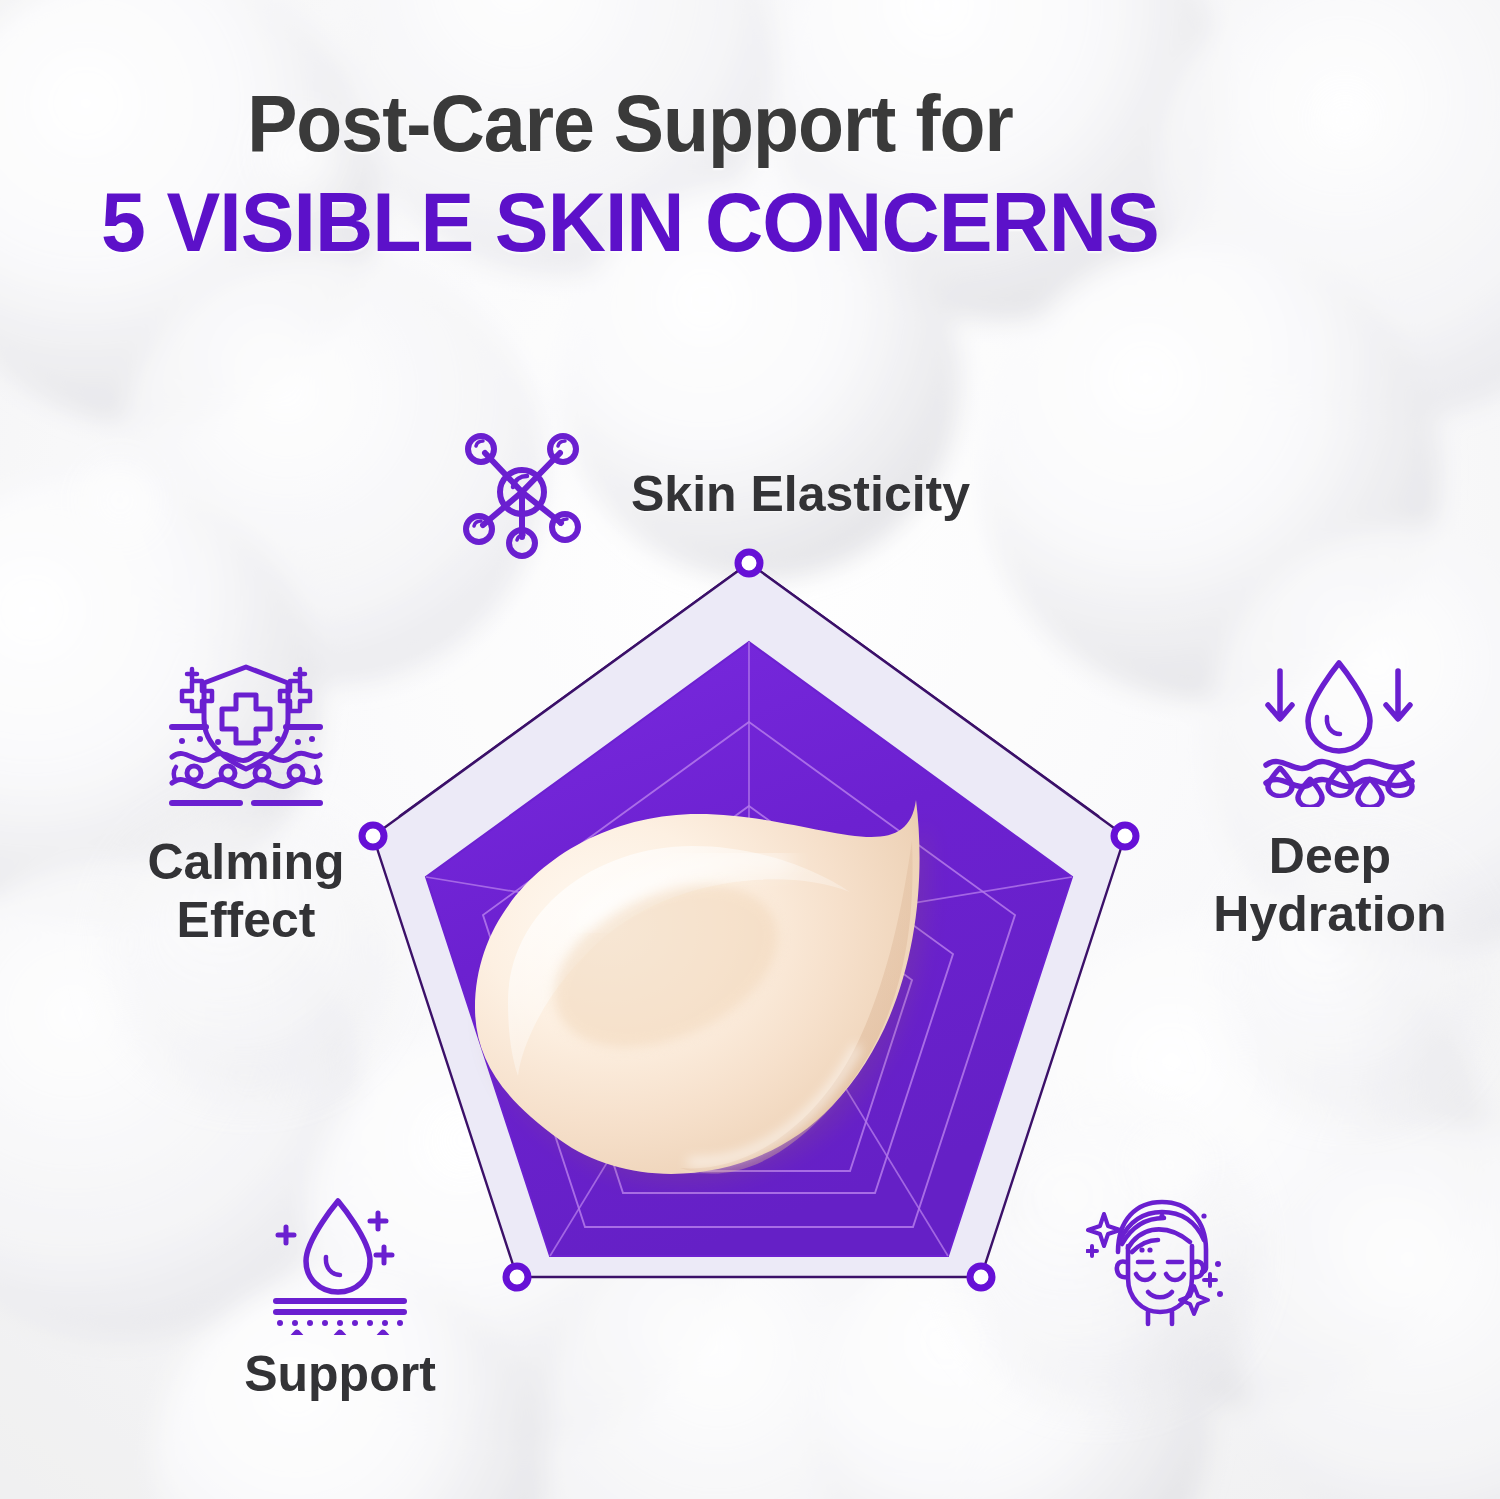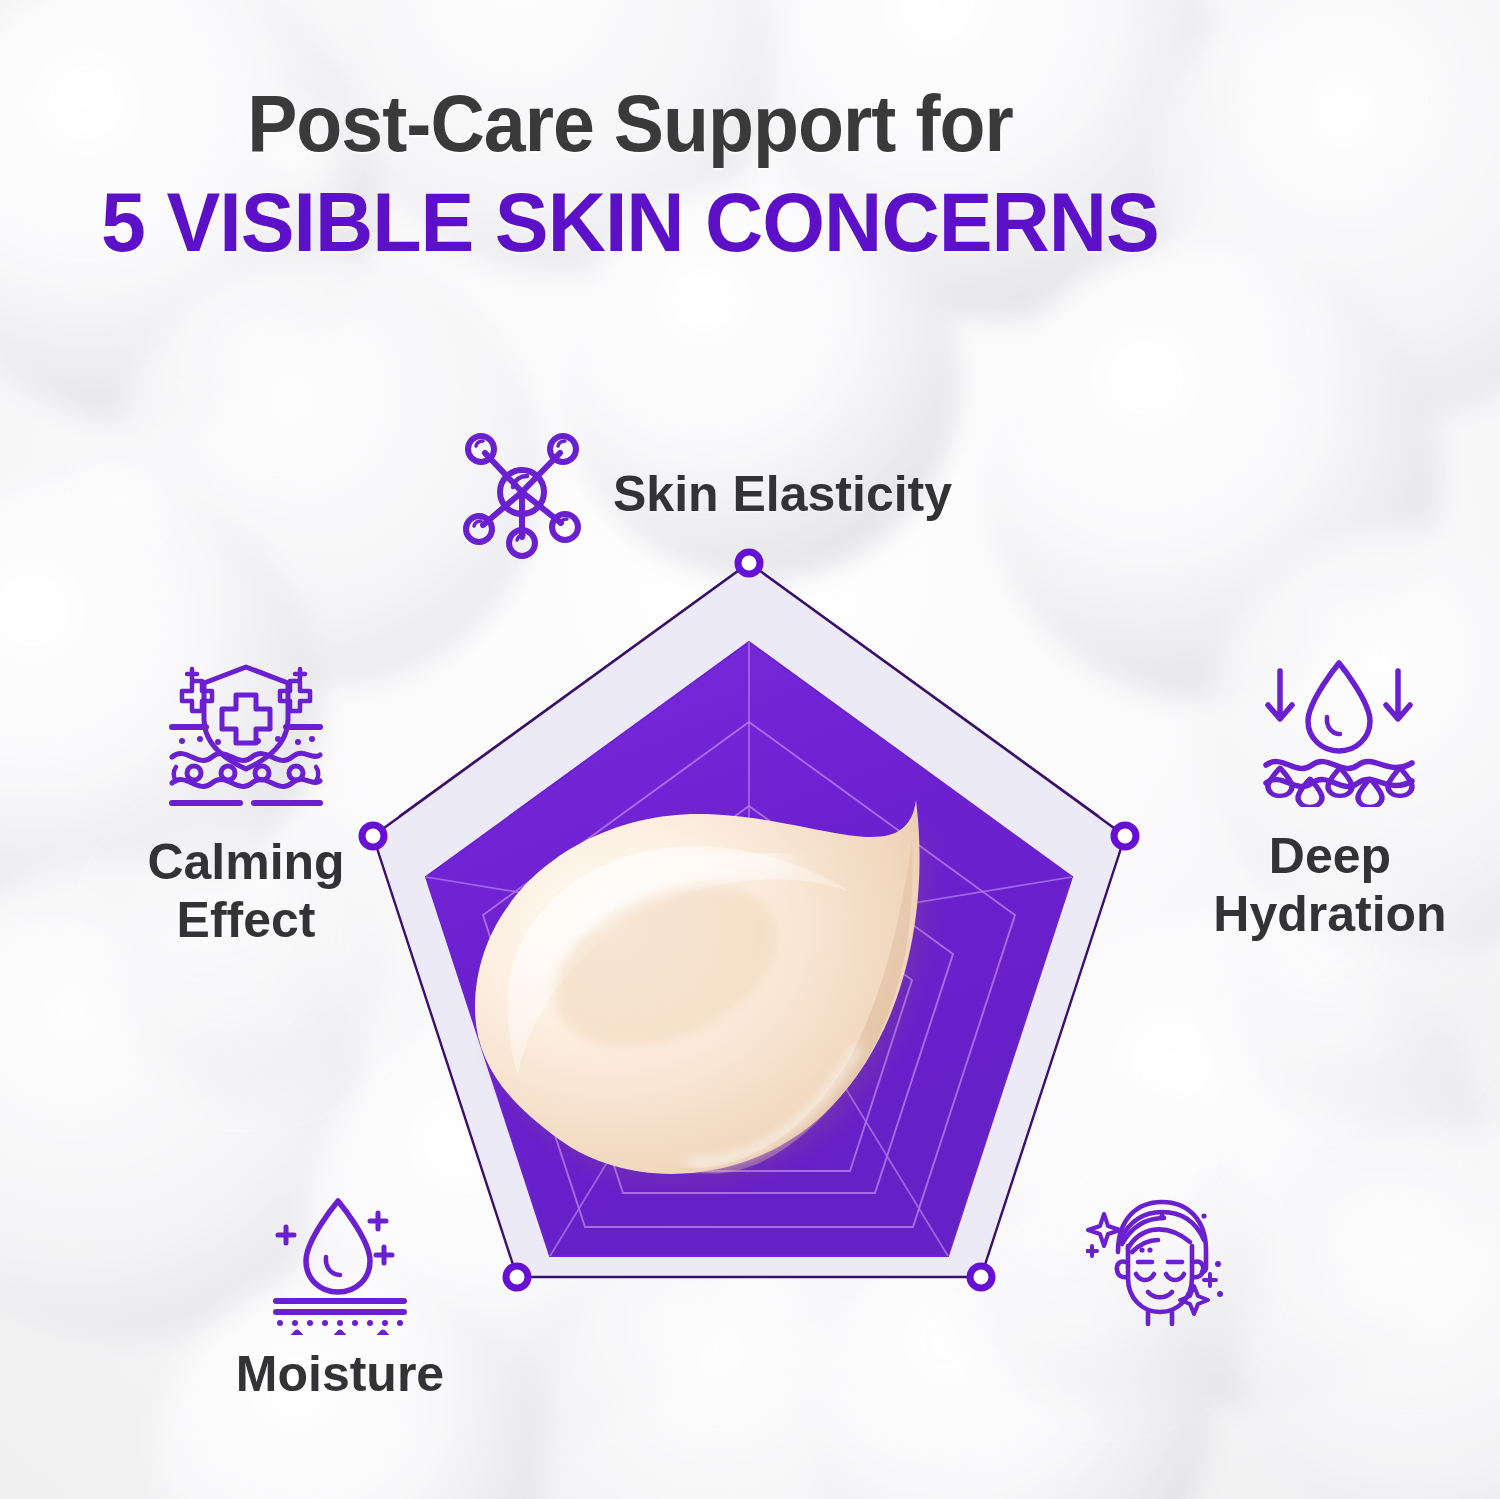--- a/index.html
+++ b/index.html
@@ -82,21 +82,21 @@
     font-weight: bold;
     color: #333336;
     font-size: 50px;
     line-height: 58px;
     white-space: pre-line;
     text-shadow: 0 1px 2px rgba(255,255,255,0.75);
   }
   .feature .icon { display: block; }
 
   
-  #f-elasticity { left: 455px; top: 425px; display: flex; align-items: center; gap: 24px; }
+  #f-elasticity { left: 455px; top: 425px; display: flex; align-items: center; gap: 42px; }
   #f-elasticity .label { font-size: 50px; }
 
   #f-calming { left: 96px; top: 655px; width: 300px; text-align: center; }
   #f-calming .icon { margin: 0 auto; }
   #f-calming .label { margin-top: 14px; text-align: center; }
 
   #f-hydration { left: 1180px; top: 655px; width: 300px; text-align: center; }
   #f-hydration .icon { margin: 0 auto 0 18px; }
   #f-hydration .label { margin-top: 16px; text-align: center; }
 
@@ -402,21 +402,21 @@
               <circle cx="115" cy="128" r="3"></circle>
             <circle cx="130" cy="128" r="3"></circle>
           </g>
 
           <path d="M27,140 C27,140 38,155 38,163 C38,170 33,175 27,175 C21,175 16,170 16,163 C16,155 27,140 27,140 Z" transform="translate(0,-4) scale(1,0.74) translate(0,50)"></path>
           <path d="M70,140 C70,140 81,155 81,163 C81,170 76,175 70,175 C64,175 59,170 59,163 C59,155 70,140 70,140 Z" transform="translate(0,-4) scale(1,0.74) translate(0,50)"></path>
           <path d="M113,140 C113,140 124,155 124,163 C124,170 119,175 113,175 C107,175 102,170 102,163 C102,155 113,140 113,140 Z" transform="translate(0,-4) scale(1,0.74) translate(0,50)"></path>
         </g>
       </svg>
     </span>
-    <div class="label">Moisture</div>
+    <div class="label">Support</div>
   </div>
 
   <div class="feature" id="f-radiance">
     <span class="icon">
       <svg width="148" height="140" viewBox="0 0 148 140" aria-hidden="true">
         <g fill="none" stroke="#6a1fd0" stroke-width="4.6" stroke-linecap="round" stroke-linejoin="round">
 
           <path d="M32,62 C32,30 50,12 76,12 C102,12 120,30 120,60
                    L120,78 C120,80 118,82 116,82"></path>
 

